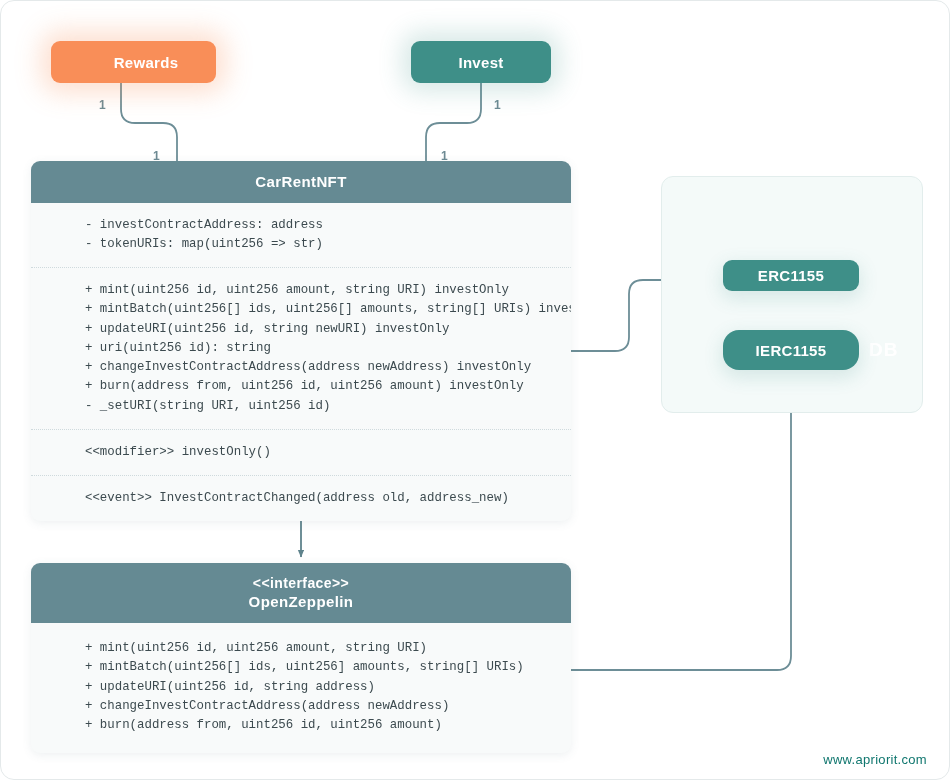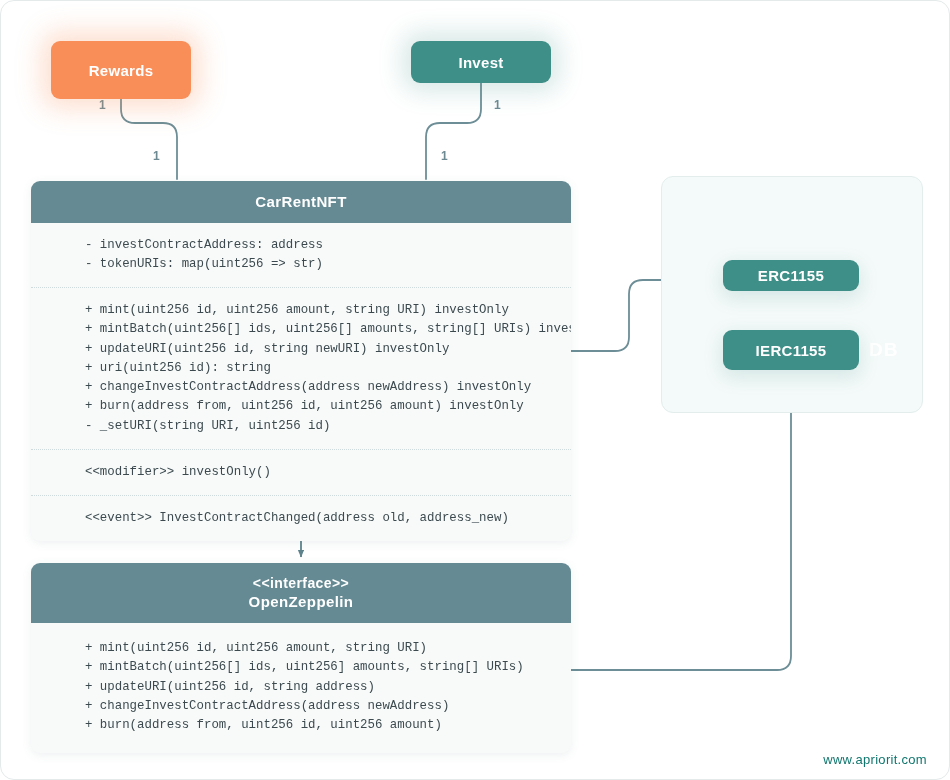--- a/index.html
+++ b/index.html
@@ -154,42 +154,42 @@
     <path d="M300,505 L300,556" fill="none" stroke="#5f838c" stroke-width="1.8" marker-end="url(#arrow-solid)"></path>
 
     <path d="M570,669 L776,669 Q790,669 790,655 L790,380" fill="none" stroke="#6d8e97" stroke-width="1.8" stroke-linecap="round" marker-end="url(#arrow-solid)"></path>
   </svg>
 
   <span class="mult" style="left:98px; top:97px;">1</span>
   <span class="mult" style="left:152px; top:148px;">1</span>
   <span class="mult" style="left:493px; top:97px;">1</span>
   <span class="mult" style="left:440px; top:148px;">1</span>
 
-  <div class="node orange" style="left:50px; top:40px; width:140px; height:58px;">
+  <div class="node orange" style="left:50px; top:40px; width:140px; height:42px;padding-left:25px;">
     <span>Rewards</span>
   </div>
 
   <div class="node teal" style="left:410px; top:40px; width:140px; height:42px;">
     <span>Invest</span>
   </div>
 
   <div class="group-panel" style="left:660px; top:175px; width:260px; height:235px;"></div>
 
 
   <span class="group-watermark" style="left:868px; top:338px;">DB</span>
 
   <div class="node teal-plain" style="left:722px; top:259px; width:136px; height:31px;">
     <span>ERC1155</span>
   </div>
 
-  <div class="node teal-plain" style="left:722px; top:329px; width:136px; height:40px;">
+  <div class="node teal-plain" style="left:722px; top:329px; width:136px; height:40px;border-radius:16px;">
     <span>IERC1155</span>
   </div>
 
-  <div class="card" style="left:30px; top:180px; width:540px;">
+  <div class="card" style="left:30px; top:160px; width:540px;">
     <div class="card-header">CarRentNFT</div>
 
     <div class="compartment">
       <div class="member">- investContractAddress: address</div>
       <div class="member">- tokenURIs: map(uint256 =&gt; str)</div>
     </div>
 
     <div class="compartment">
       <div class="member">+ mint(uint256 id, uint256 amount, string URI) investOnly</div>
       <div class="member">+ mintBatch(uint256[] ids, uint256[] amounts, string[] URIs) investOnly</div>

